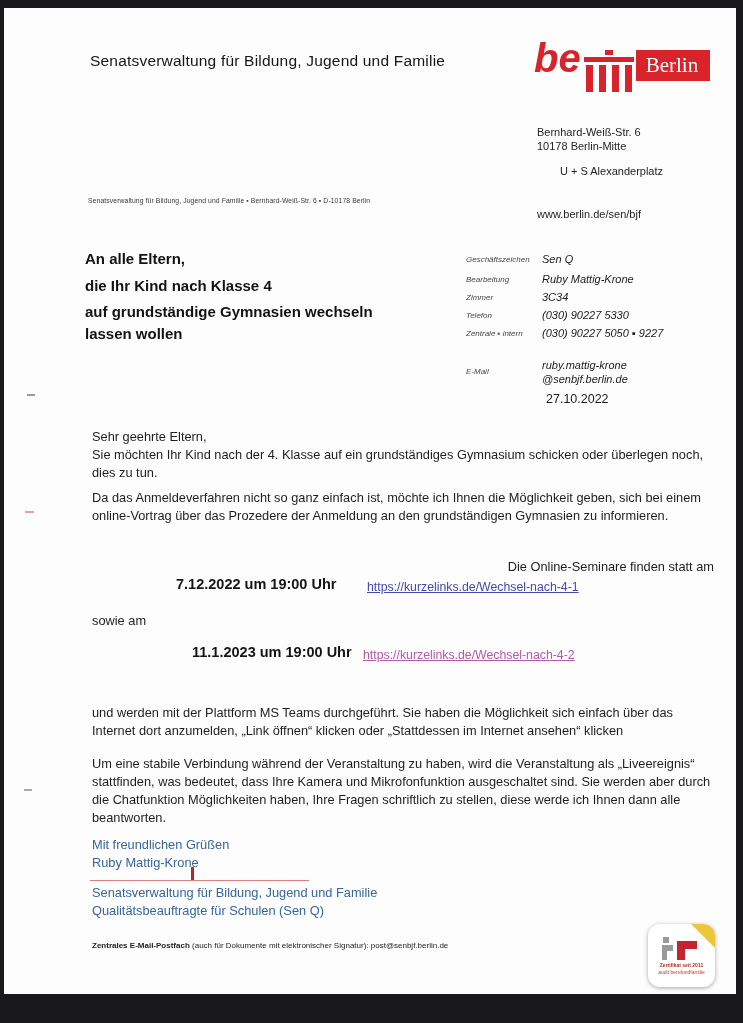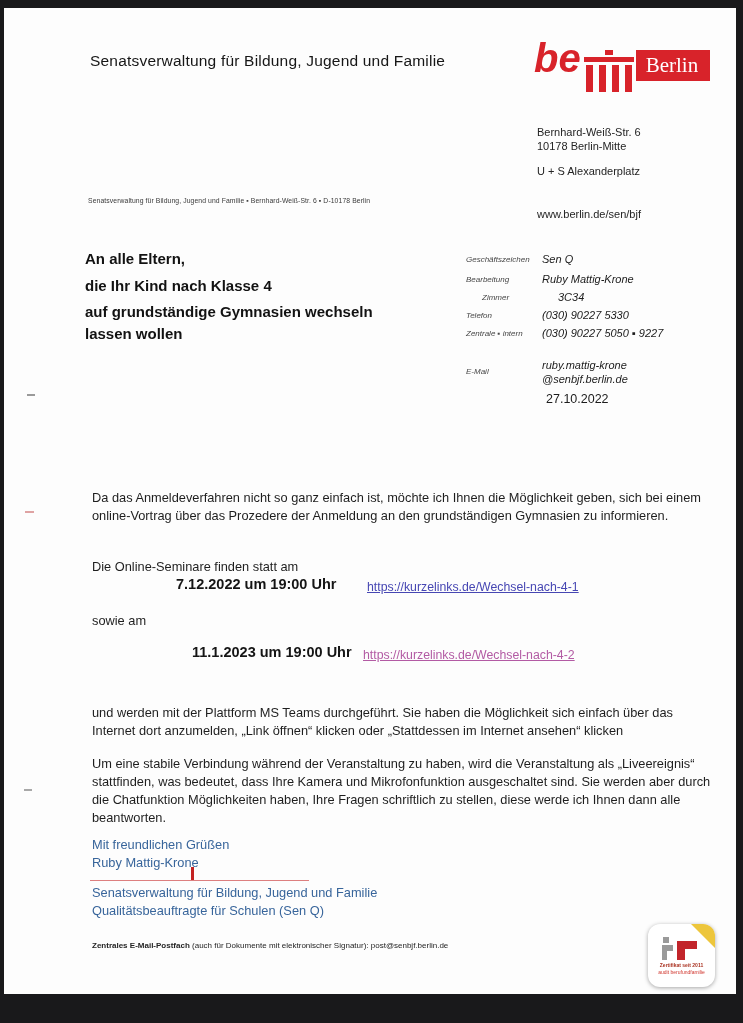--- a/index.html
+++ b/index.html
@@ -12,44 +12,44 @@
   
   .doc-title{left:90px;top:52px;font-size:15.5px;font-weight:500;letter-spacing:.2px;color:#161616;}
   .logo{left:534px;top:38px;display:flex;align-items:flex-start;}
   .logo-be{color:var(--berlin-red,#d8232a);font-weight:700;font-style:italic;font-size:40px;line-height:40px;}
   .gate{margin:12px 2px 0 3px;}
   .logo-box{margin-top:12px;background:var(--berlin-red,#d8232a);color:#fff;
             font-family:"Liberation Serif",serif;font-size:21px;line-height:24px;padding:3px 12px 4px 10px;}
 
   
   .addr{left:537px;top:125px;font-size:11px;line-height:14px;color:#242424;}
-  .addr .gap1{margin-top:11px;}
+  .addr .gap1{margin-top:11px;margin-left:23px;}
   .addr .gap2{margin-top:29px;}
 
   
   .sender-line{left:88px;top:197px;font-size:6.8px;color:#3a3a3a;letter-spacing:.1px;}
 
   
   .rcpt{left:85px;font-size:15px;font-weight:700;color:#121212;}
   .r1{top:250px;} .r2{top:277px;} .r3{top:303px;} .r4{top:325px;}
 
   
   .meta{left:466px;top:252px;width:262px;}
   .meta-row{position:absolute;display:flex;font-style:italic;}
-  .m0{top:0;} .m1{top:20px;} .m2{top:38px;margin-left:16px;} .m3{top:56px;} .m4{top:74px;} .m-email{top:106px;}
+  .m0{top:0;} .m1{top:20px;} .m2{top:38px;} .m3{top:56px;} .m4{top:74px;} .m-email{top:106px;}
   .mlabel{width:76px;flex:0 0 76px;font-size:8px;color:#474747;padding-top:3px;}
   .mvalue{font-size:11px;color:#1c1c1c;line-height:14px;}
   .m-email .mlabel{padding-top:9px;}
   .meta-date{position:absolute;left:80px;top:140px;font-size:12.5px;color:#1c1c1c;}
 
   
   .body-text{font-size:12.8px;line-height:18px;color:#1e1e1e;width:622px;}
   .blk-salutation{left:92px;top:428px;}
   .blk-para2{left:92px;top:489px;}
-  .blk-intro{left:92px;top:558px;}
+  .blk-intro{left:92px;top:558px;text-align:right;}
   .sem-date{font-size:14.5px;font-weight:700;color:#151515;}
   .sd1{left:176px;top:576px;} .sd2{left:192px;top:644px;}
   .sem-link{font-size:12.3px;text-decoration:underline;}
   .sl1{left:367px;top:580px;color:var(--link-blue,#4747b3);}
   .sl2{left:363px;top:648px;color:var(--link-visited,#b35ba4);}
   .blk-sowie{left:92px;top:612px;}
   .blk-para3{left:92px;top:704px;}
   .blk-para4{left:92px;top:755px;}
 
   
@@ -142,20 +142,24 @@
     <div class="meta-row m-email">
       <span class="mlabel">E-Mail</span>
       <span class="mvalue">
         <div>ruby.mattig-krone</div>
         <div>@senbjf.berlin.de</div>
       </span>
     </div>
     <div class="meta-date">27.10.2022</div>
   </div>
 
+  <div class="abs body-text blk-salutation">
+    <div>Sehr geehrte Eltern,</div>
+    <div>Sie möchten Ihr Kind nach der 4. Klasse auf ein grundständiges Gymnasium schicken oder überlegen noch, dies zu tun.</div>
+  </div>
 
   <div class="abs body-text blk-para2">Da das Anmeldeverfahren nicht so ganz einfach ist, möchte ich Ihnen die Möglichkeit geben, sich bei einem online-Vortrag über das Prozedere der Anmeldung an den grundständigen Gymnasien zu informieren.</div>
 
   <div class="abs body-text blk-intro">Die Online-Seminare finden statt am</div>
 
   <div class="abs sem-date sd1">7.12.2022 um 19:00 Uhr</div>
   <a class="abs sem-link sl1" href="#">https://kurzelinks.de/Wechsel-nach-4-1</a>
 
   <div class="abs body-text blk-sowie">sowie am</div>
 

